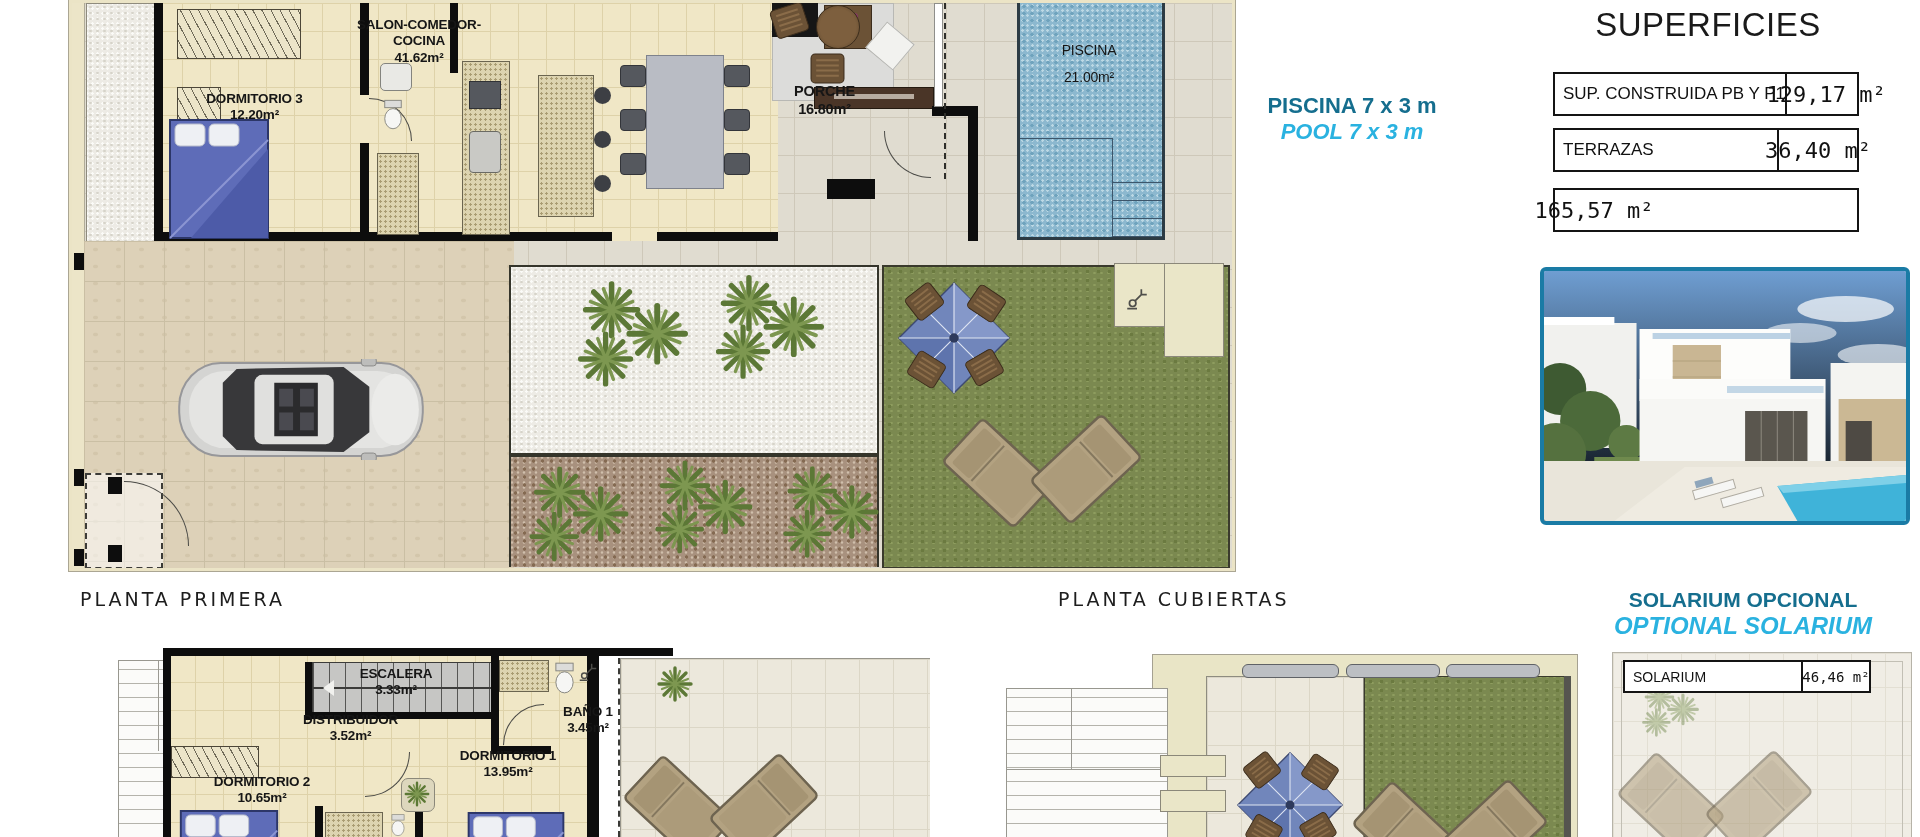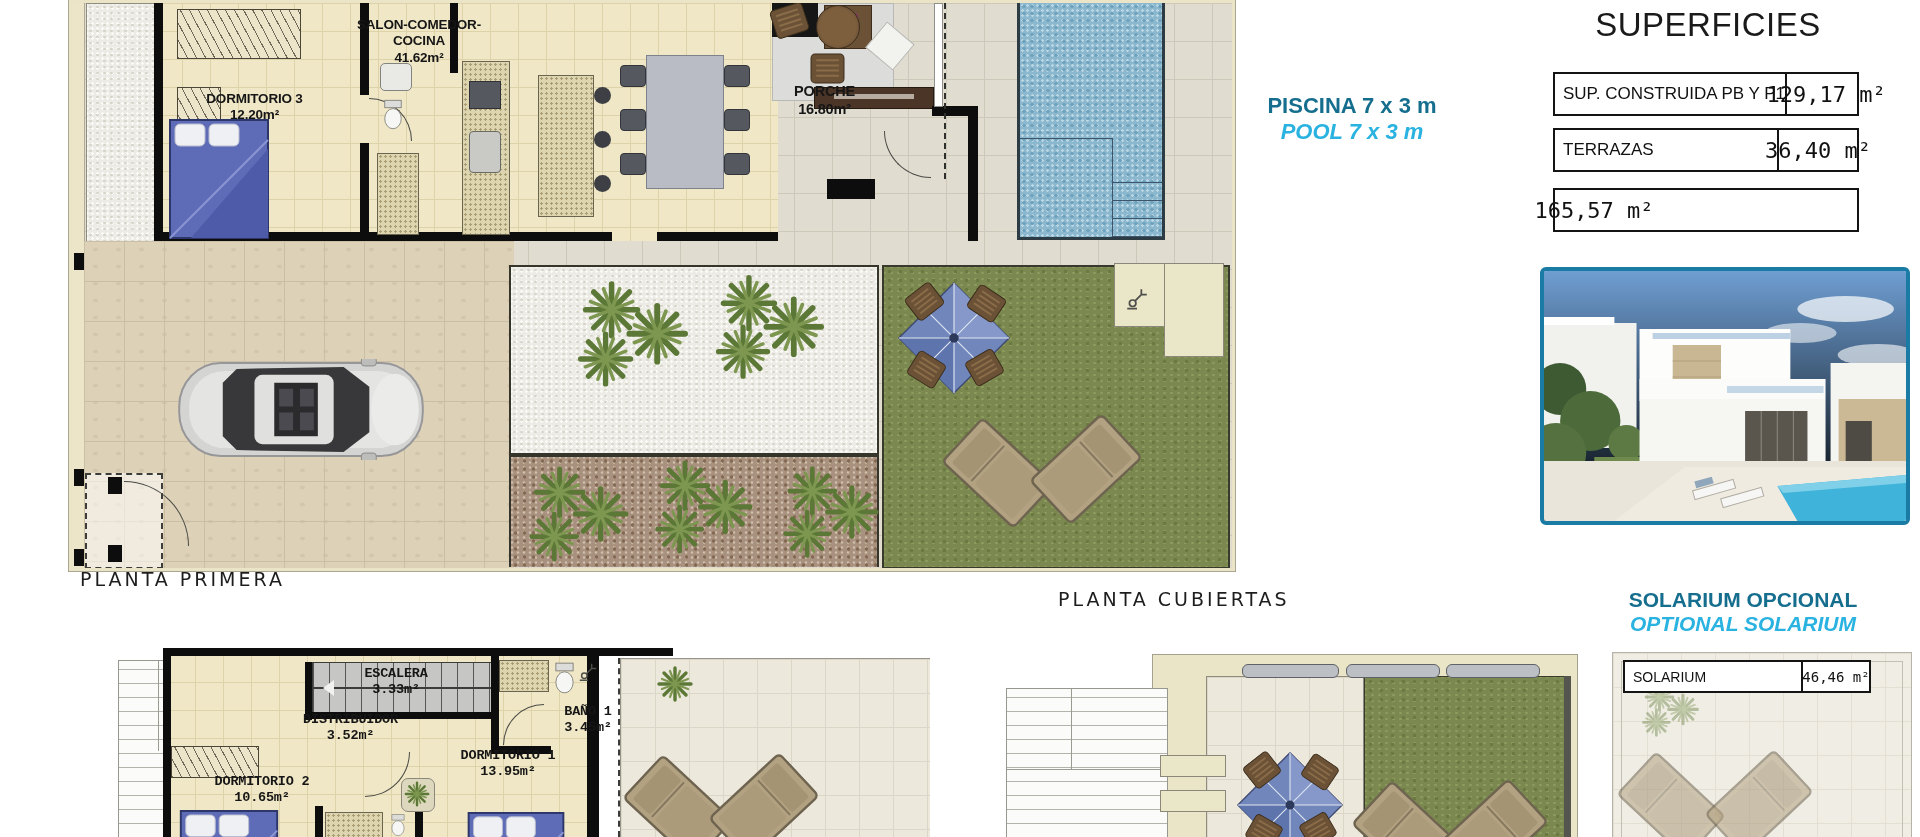--- a/index.html
+++ b/index.html
@@ -280,20 +280,24 @@
       <div>SALON-COMEDOR-COCINA</div>
       <div>41.62m²</div>
     </div>
     <div class="rl" style="left:110px;top:88px;width:145px;">
       <div>DORMITORIO 3</div>
       <div>12.20m²</div>
     </div>
     <div class="rl" style="left:695px;top:80px;width:115px;font-size:14.5px;">
       <div>PORCHE</div>
       <div>16.80m²</div>
+    </div>
+    <div class="rl" style="left:948px;top:34px;width:138px;font-weight:normal;font-size:14px;line-height:1.9;">
+      <div>PISCINA</div>
+      <div>21.00m²</div>
     </div>
 
     <div class="rl" style="left:345px;top:-16px;width:110px;">
       <div>3.00m²</div>
     </div>
     <div class="rl" style="left:535px;top:-16px;width:110px;">
       <div>1.00m²</div>
     </div>
   </div>
 
@@ -356,28 +360,28 @@
       <path d="M232,215 L360,204 L360,250 L252,250 Z" fill="#3fb3d9"></path>
       <path d="M232,215 L360,204 L360,212 L238,222 Z" fill="#7fd0e8"></path>
       <g fill="#f6f6f4" stroke="#b0aca2">
         <rect x="148" y="214" width="42" height="9" transform="rotate(-16 169 218)"></rect>
         <rect x="176" y="222" width="42" height="9" transform="rotate(-16 197 226)"></rect>
       </g>
       <rect x="150" y="208" width="18" height="7" transform="rotate(-16 159 211)" fill="#8fa6bb"></rect>
     </svg>
   </div>
 
-  <div class="section-label" style="left:80px;top:568px;">PLANTA PRIMERA</div>
+  <div class="section-label" style="left:80px;top:588px;">PLANTA PRIMERA</div>
   <div class="section-label" style="left:1058px;top:588px;">PLANTA CUBIERTAS</div>
   <div class="abs" style="left:1608px;top:588px;width:270px;text-align:center;">
     <div class="teal" style="font-size:21px;">SOLARIUM OPCIONAL</div>
-    <div class="cyan" style="font-size:21px;">OPTIONAL SOLARIUM</div>
-  </div>
-
-  <div id="plan-ff" class="abs" style="left:115px;top:648px;width:815px;height:189px;font-family:Liberation Mono, monospace;">
+    <div class="cyan" style="font-size:24px;">OPTIONAL SOLARIUM</div>
+  </div>
+
+  <div id="plan-ff" class="abs" style="left:115px;top:648px;width:815px;height:189px;">
     <div class="abs stairw" style="left:3px;top:12px;width:80px;height:177px;">
       <div class="abs" style="left:39px;top:0;width:1px;height:90px;background:#9a9992;"></div>
     </div>
     <div class="abs cream" style="left:52px;top:6px;width:430px;height:183px;"></div>
     <div class="abs tilelight" style="left:505px;top:10px;width:312px;height:179px;border:1px solid #96948a;"></div>
     <div class="abs wall" style="left:48px;top:0;width:510px;height:8px;"></div>
     <div class="abs wall" style="left:48px;top:0;width:8px;height:189px;"></div>
     <div class="abs wall" style="left:472px;top:0;width:12px;height:189px;"></div>
     <div class="abs" style="left:503px;top:10px;width:0;height:179px;border-left:2px dashed #3a3a36;"></div>
 

